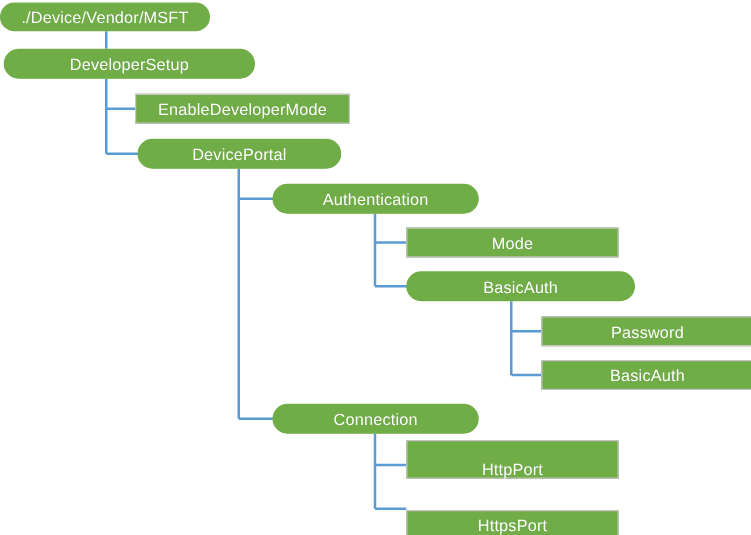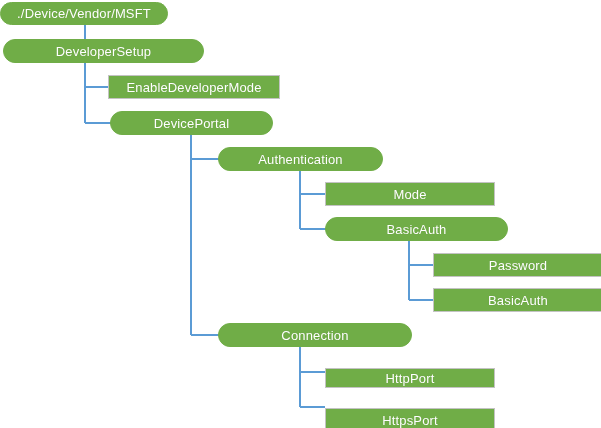--- a/index.html
+++ b/index.html
@@ -124,25 +124,25 @@
   </div>
 
   <div class="node rect" style="left:433px; top:253px; width:170px; height:24px;">
     <span class="node-label">Password</span>
   </div>
 
   <div class="node rect" style="left:433px; top:288px; width:170px; height:24px;">
     <span class="node-label">BasicAuth</span>
   </div>
 
-  <div class="node rounded" style="left:218px; top:323px; width:194px; height:24px;">
+  <div class="node rounded" style="left:218px; top:323px; width:165px; height:24px;">
     <span class="node-label">Connection</span>
   </div>
 
-  <div class="node rect" style="left:325px; top:368px; width:170px; height:20px;">
+  <div class="node rect" style="left:325px; top:352px; width:170px; height:31px;align-items:flex-end;">
     <span class="node-label">HttpPort</span>
   </div>
 
   <div class="node rect" style="left:325px; top:408px; width:170px; height:24px;">
     <span class="node-label">HttpsPort</span>
   </div>
 
 </div>
 
 </body></html>

